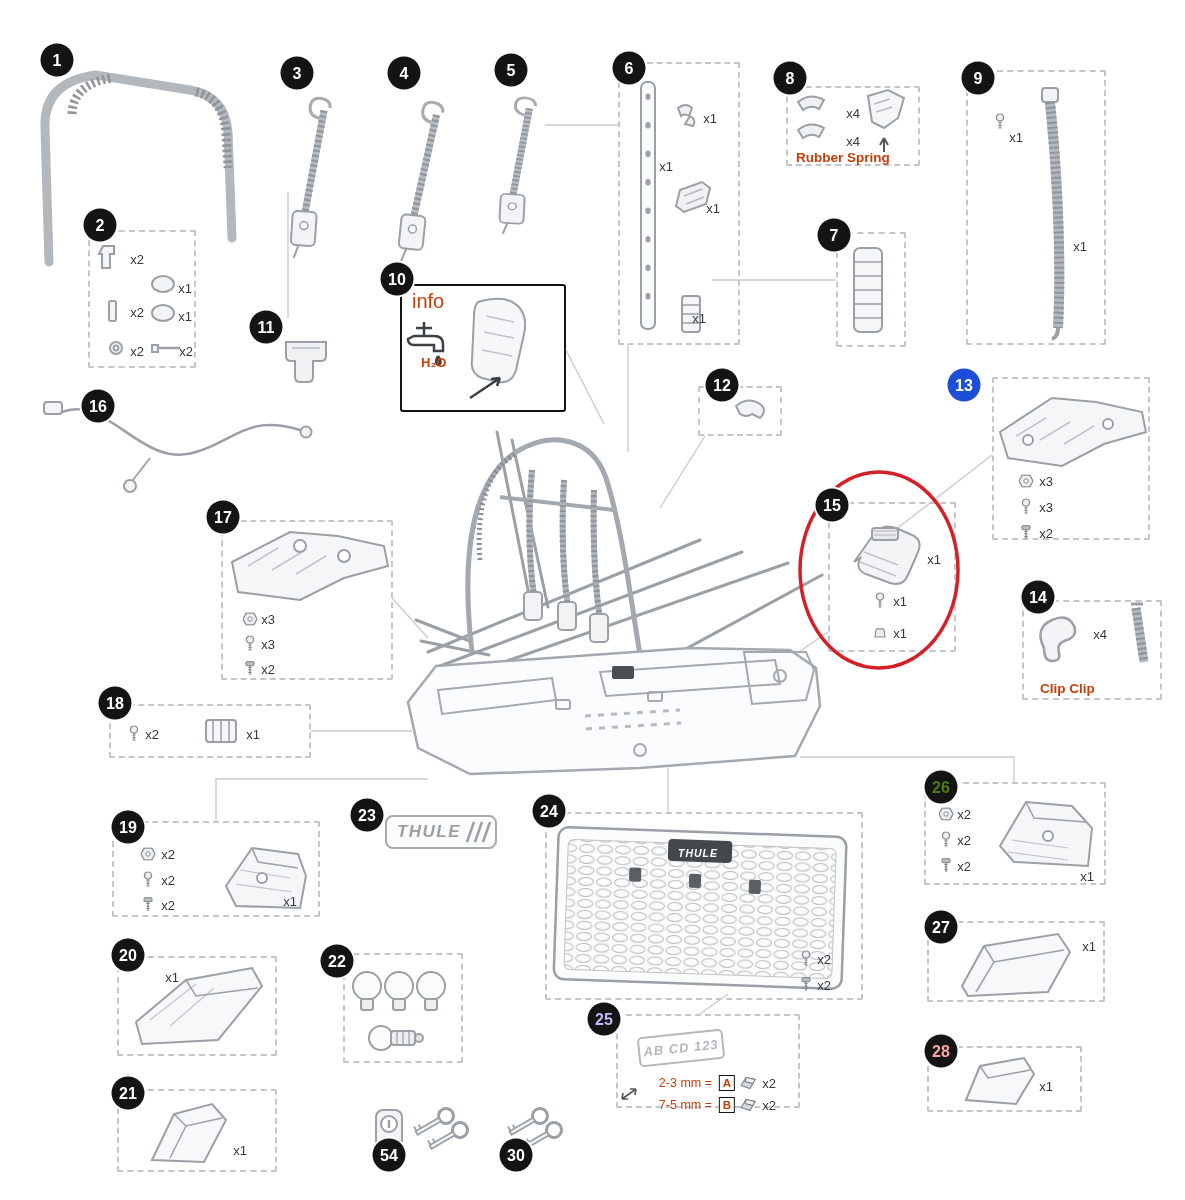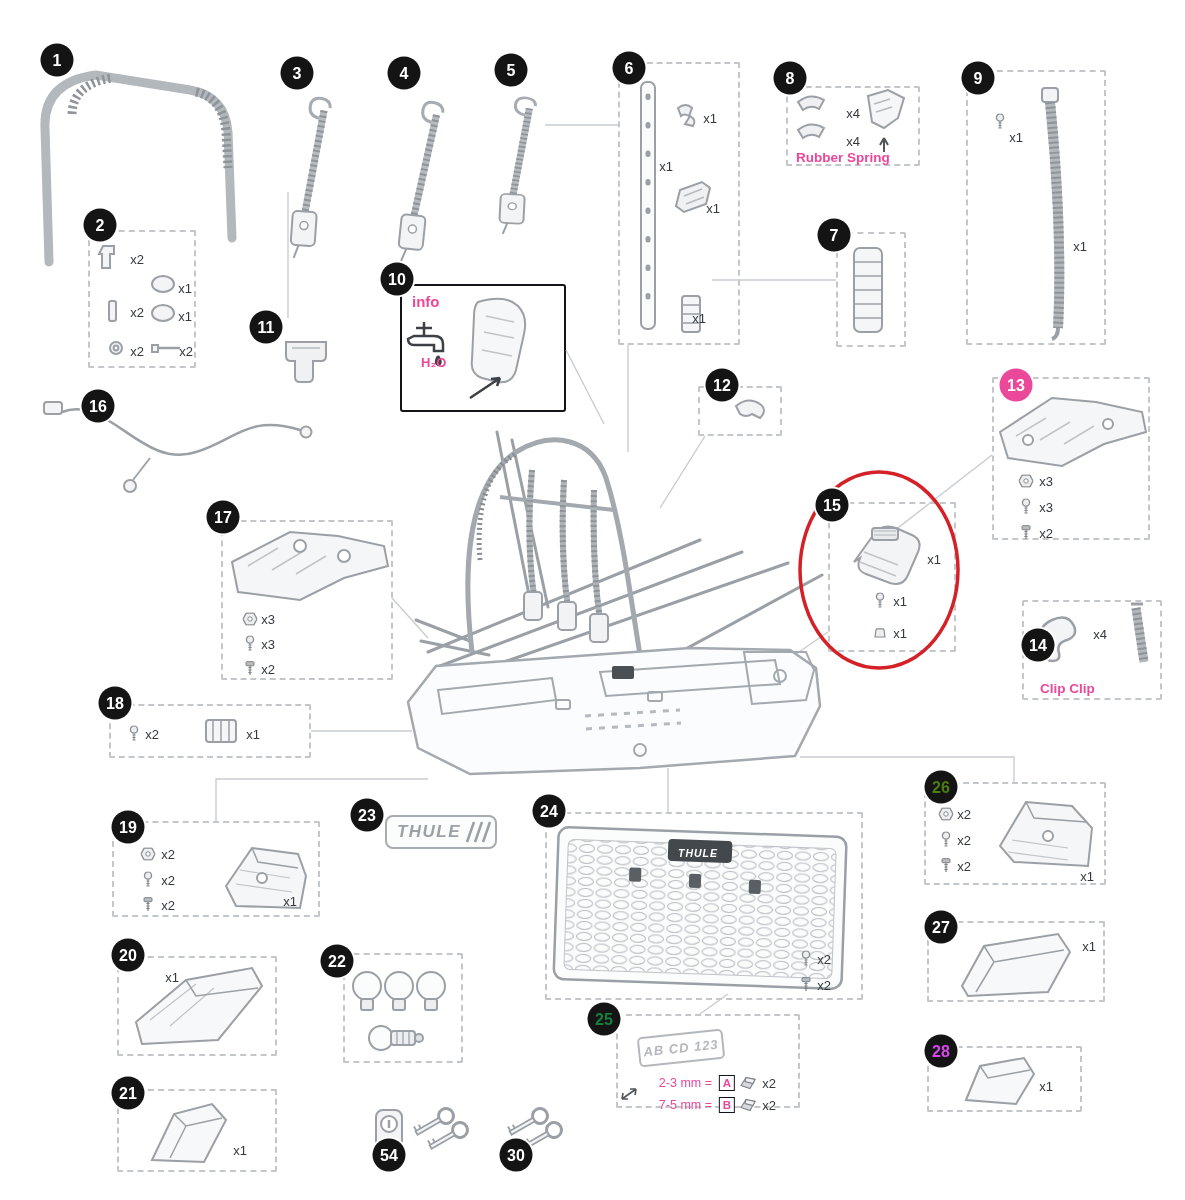--- a/index.html
+++ b/index.html
@@ -6,23 +6,23 @@
   html,body{margin:0;padding:0;background:#fff}
   body{font-family:"Liberation Sans",sans-serif}
   #stage{position:relative;width:1185px;height:1200px;background:#ffffff;overflow:hidden}
   #sketch{position:absolute;left:0;top:0;z-index:2;pointer-events:none}
   .pbox{position:absolute;border:2px dashed var(--box-border,#c4c7ca);border-radius:2px;z-index:1}
   .pbox.solid{border:2.5px solid #121417;border-radius:3px;background:#fff}
   .badge{position:absolute;width:33px;height:33px;border-radius:50%;display:flex;align-items:center;justify-content:center;
          font-weight:bold;font-size:16px;transform:translate(-50%,-50%);z-index:6;box-shadow:0 0 0 2px #fff}
   .qty{position:absolute;transform:translate(-50%,-50%);font-size:13px;color:#33383d;z-index:5;white-space:nowrap}
   .icon{position:absolute;transform:translate(-50%,-50%);z-index:5;line-height:0}
-  .lbl{position:absolute;z-index:5;white-space:nowrap;color:#ec4899}
+  .lbl{position:absolute;z-index:5;white-space:nowrap;color:#c2410c}
   .lbl.bold{font-weight:bold;font-size:13.5px}
-  .lbl.info{font-size:15px;font-weight:700}
+  .lbl.info{font-size:20px;font-weight:400}
   .lbl.h2o{font-size:13px;font-weight:bold}
   .lbl.thule-plate{font-style:italic;font-weight:bold;font-size:17px;color:#9aa0a5;letter-spacing:1.5px}
   .lbl.thule-grille{font-style:italic;font-weight:bold;font-size:10.5px;color:#ffffff;letter-spacing:1px}
   .lbl.plate-text{font-style:italic;font-weight:bold;font-size:13px;color:#b3b8bd;letter-spacing:1px}
   .lbl.mm{font-size:12.5px}
   .lbl.boxed{font-size:11.5px;font-weight:bold;border:1.6px solid #121417;padding:0 3px;line-height:14px;background:#fff}
 </style>
 </head>
 <body>
 
@@ -325,49 +325,49 @@
     <div class="pbox" style="position: absolute; left: 786px; top: 86px; width: 134px; height: 80px;"></div>
     <div class="badge" style="position: absolute; left: 790px; top: 78px; background: rgb(20, 20, 20); color: rgb(255, 255, 255);">8</div>
     <div class="pbox" style="position: absolute; left: 966px; top: 70px; width: 140px; height: 275px;"></div>
     <div class="badge" style="position: absolute; left: 978px; top: 78px; background: rgb(20, 20, 20); color: rgb(255, 255, 255);">9</div>
     <div class="badge" style="position: absolute; left: 266px; top: 327px; background: rgb(20, 20, 20); color: rgb(255, 255, 255);">11</div>
     <div class="pbox solid" style="position: absolute; left: 400px; top: 284px; width: 166px; height: 128px;"></div>
     <div class="badge" style="position: absolute; left: 397px; top: 279px; background: rgb(20, 20, 20); color: rgb(255, 255, 255);">10</div>
     <div class="pbox" style="position: absolute; left: 698px; top: 386px; width: 84px; height: 50px;"></div>
     <div class="badge" style="position: absolute; left: 722px; top: 385px; background: rgb(20, 20, 20); color: rgb(255, 255, 255);">12</div>
     <div class="pbox" style="position: absolute; left: 992px; top: 377px; width: 158px; height: 163px;"></div>
-    <div class="badge" style="position: absolute; left: 1016px; top: 385px; background: #ec4899; color: rgb(255, 255, 255);">13</div>
+    <div class="badge" style="position: absolute; left: 964px; top: 385px; background: #1d4ed8; color: rgb(255, 255, 255);">13</div>
     <div class="pbox" style="position: absolute; left: 1022px; top: 600px; width: 140px; height: 100px;"></div>
-    <div class="badge" style="position: absolute; left: 1038px; top: 597px; background: rgb(20, 20, 20); color: rgb(255, 255, 255); margin-top: 48px;">14</div>
+    <div class="badge" style="position: absolute; left: 1038px; top: 597px; background: rgb(20, 20, 20); color: rgb(255, 255, 255);">14</div>
     <div class="pbox" style="position: absolute; left: 828px; top: 502px; width: 128px; height: 150px;"></div>
     <div class="badge" style="position: absolute; left: 832px; top: 505px; background: rgb(20, 20, 20); color: rgb(255, 255, 255);">15</div>
     <div class="badge" style="position: absolute; left: 98px; top: 406px; background: rgb(20, 20, 20); color: rgb(255, 255, 255);">16</div>
     <div class="pbox" style="position: absolute; left: 221px; top: 520px; width: 172px; height: 160px;"></div>
     <div class="badge" style="position: absolute; left: 223px; top: 517px; background: rgb(20, 20, 20); color: rgb(255, 255, 255);">17</div>
     <div class="pbox" style="position: absolute; left: 109px; top: 704px; width: 202px; height: 54px;"></div>
     <div class="badge" style="position: absolute; left: 115px; top: 703px; background: rgb(20, 20, 20); color: rgb(255, 255, 255);">18</div>
     <div class="pbox" style="position: absolute; left: 112px; top: 821px; width: 208px; height: 96px;"></div>
     <div class="badge" style="position: absolute; left: 128px; top: 827px; background: rgb(20, 20, 20); color: rgb(255, 255, 255);">19</div>
     <div class="pbox" style="position: absolute; left: 117px; top: 956px; width: 160px; height: 100px;"></div>
     <div class="badge" style="position: absolute; left: 128px; top: 955px; background: rgb(20, 20, 20); color: rgb(255, 255, 255);">20</div>
     <div class="pbox" style="position: absolute; left: 117px; top: 1089px; width: 160px; height: 83px;"></div>
     <div class="badge" style="position: absolute; left: 128px; top: 1093px; background: rgb(20, 20, 20); color: rgb(255, 255, 255);">21</div>
     <div class="pbox" style="position: absolute; left: 343px; top: 953px; width: 120px; height: 110px;"></div>
     <div class="badge" style="position: absolute; left: 337px; top: 961px; background: rgb(20, 20, 20); color: rgb(255, 255, 255);">22</div>
     <div class="badge" style="position: absolute; left: 367px; top: 815px; background: rgb(20, 20, 20); color: rgb(255, 255, 255);">23</div>
     <div class="pbox" style="position: absolute; left: 545px; top: 812px; width: 318px; height: 188px;"></div>
     <div class="badge" style="position: absolute; left: 549px; top: 811px; background: rgb(20, 20, 20); color: rgb(255, 255, 255);">24</div>
     <div class="pbox" style="position: absolute; left: 616px; top: 1014px; width: 184px; height: 94px;"></div>
-    <div class="badge" style="position: absolute; left: 604px; top: 1019px; background: rgb(20, 20, 20); color: #15803d;">25</div>
+    <div class="badge" style="position: absolute; left: 604px; top: 1019px; background: rgb(20, 20, 20); color: #c4b5fd;">25</div>
     <div class="pbox" style="position: absolute; left: 924px; top: 782px; width: 182px; height: 103px;"></div>
     <div class="badge" style="position: absolute; left: 941px; top: 787px; background: rgb(20, 20, 20); color: #4d7c0f;">26</div>
     <div class="pbox" style="position: absolute; left: 927px; top: 921px; width: 178px; height: 81px;"></div>
     <div class="badge" style="position: absolute; left: 941px; top: 927px; background: rgb(20, 20, 20); color: rgb(255, 255, 255);">27</div>
     <div class="pbox" style="position: absolute; left: 927px; top: 1046px; width: 155px; height: 66px;"></div>
-    <div class="badge" style="position: absolute; left: 941px; top: 1051px; background: rgb(20, 20, 20); color: #d946ef;">28</div>
+    <div class="badge" style="position: absolute; left: 941px; top: 1051px; background: rgb(20, 20, 20); color: #fca5a5;">28</div>
     <div class="badge" style="position: absolute; left: 389px; top: 1155px; background: rgb(20, 20, 20); color: rgb(255, 255, 255);">54</div>
     <div class="badge" style="position: absolute; left: 516px; top: 1155px; background: rgb(20, 20, 20); color: rgb(255, 255, 255);">30</div>
     <span class="qty" style="position: absolute; left: 137px; top: 259px;">x2</span>
     <span class="qty" style="position: absolute; left: 185px; top: 288px;">x1</span>
     <span class="qty" style="position: absolute; left: 137px; top: 312px;">x2</span>
     <span class="qty" style="position: absolute; left: 185px; top: 316px;">x1</span>
     <span class="qty" style="position: absolute; left: 137px; top: 351px;">x2</span>
     <span class="qty" style="position: absolute; left: 186px; top: 351px;">x2</span>
     <span class="qty" style="position: absolute; left: 710px; top: 118px;">x1</span>
     <span class="qty" style="position: absolute; left: 666px; top: 166px;">x1</span>

